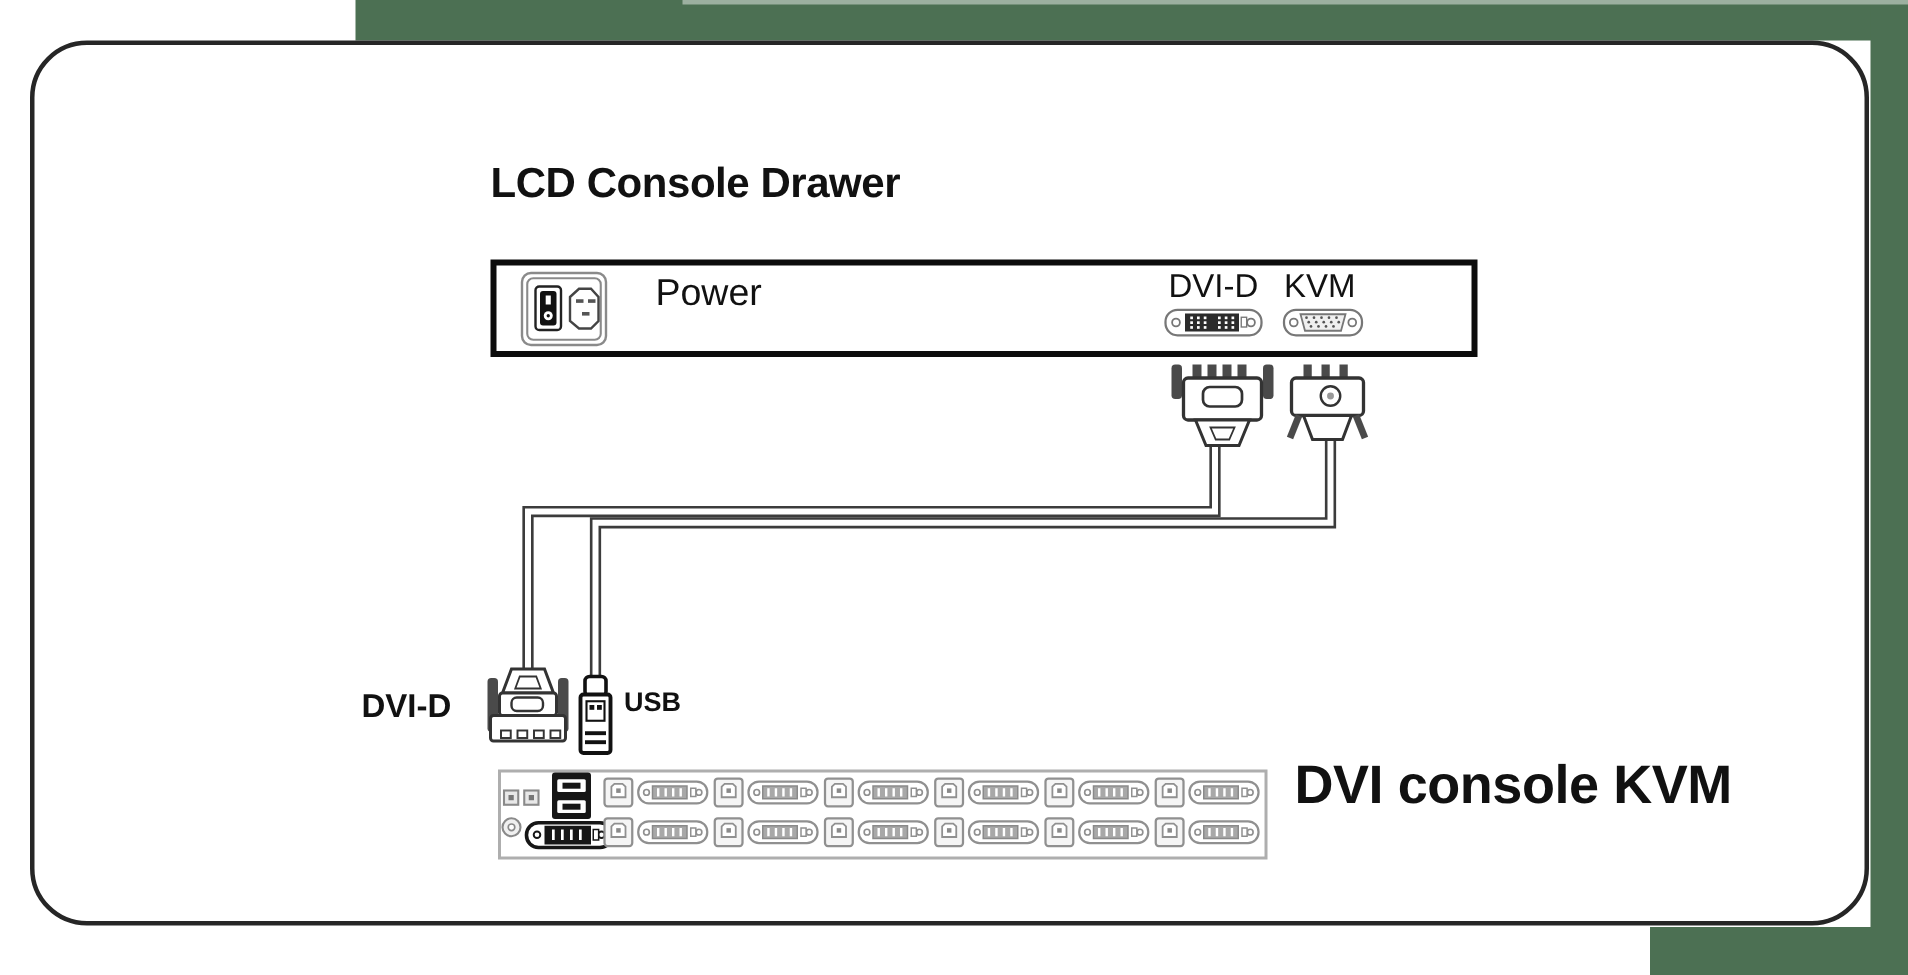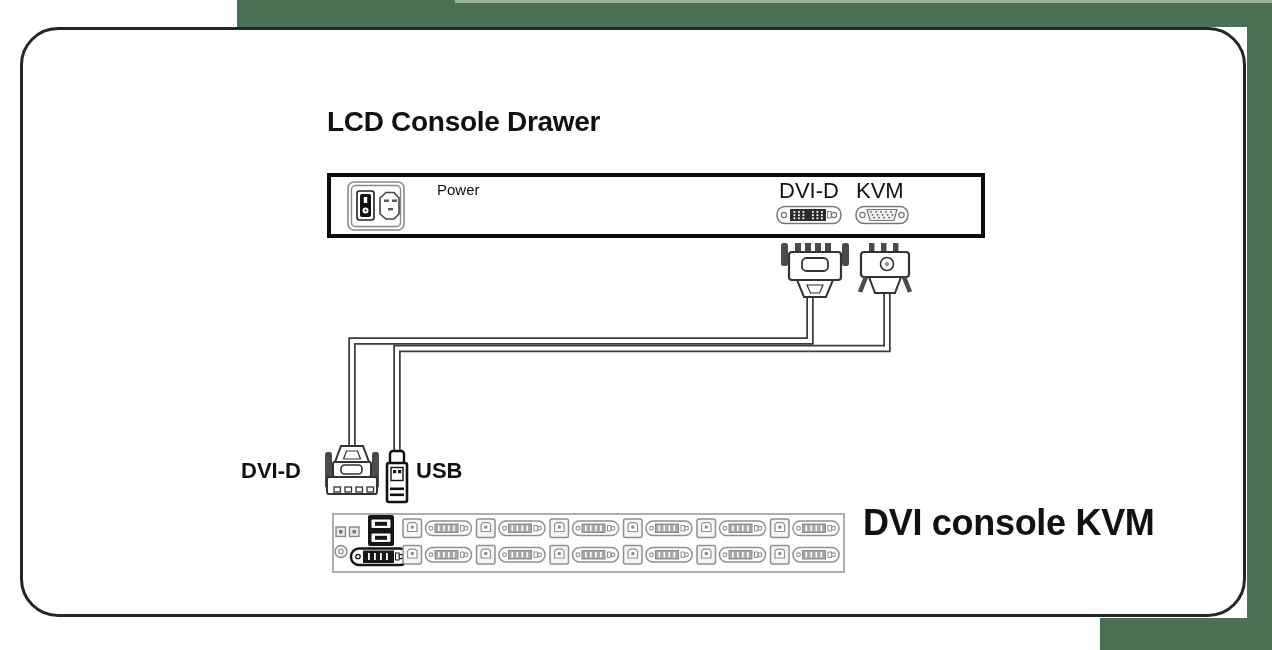--- a/index.html
+++ b/index.html
@@ -21,25 +21,25 @@
   
   #drawer-box{left:327px;top:173px;width:658px;height:65px;box-sizing:border-box;
     border:4px solid #0c0c0c;background:#ffffff;z-index:3;}
   #kvm-box{left:332px;top:513px;width:513px;height:60px;box-sizing:border-box;
     border:2px solid #aeaeae;background:#ffffff;z-index:3;}
   
   #art{left:0;top:0;width:1272px;height:650px;z-index:4;pointer-events:none;}
   
   .lbl{z-index:5;white-space:nowrap;line-height:1.1;}
   #title{left:327px;top:107px;font-size:28px;font-weight:700;letter-spacing:-0.3px;}
-  #power-lbl{left:437px;top:182px;font-size:15px;}
+  #power-lbl{left:437px;top:182px;font-size:25px;}
   #dvid-lbl{left:779px;top:179px;font-size:22px;}
   #kvm-lbl{left:856px;top:179px;font-size:22px;}
   #cable-dvid-lbl{left:241px;top:459px;font-size:22px;font-weight:700;}
-  #cable-usb-lbl{left:416px;top:459px;font-size:22px;font-weight:700;}
+  #cable-usb-lbl{left:416px;top:459px;font-size:18px;font-weight:700;}
   #kvm-name-lbl{left:863px;top:503px;font-size:36px;font-weight:700;letter-spacing:-0.3px;}
 </style>
 </head>
 <body>
 
 <div id="stage">
 
   <div class="abs" id="green-top"></div>
   <div class="abs" id="green-top-hl"></div>
   <div class="abs" id="green-right"></div>

